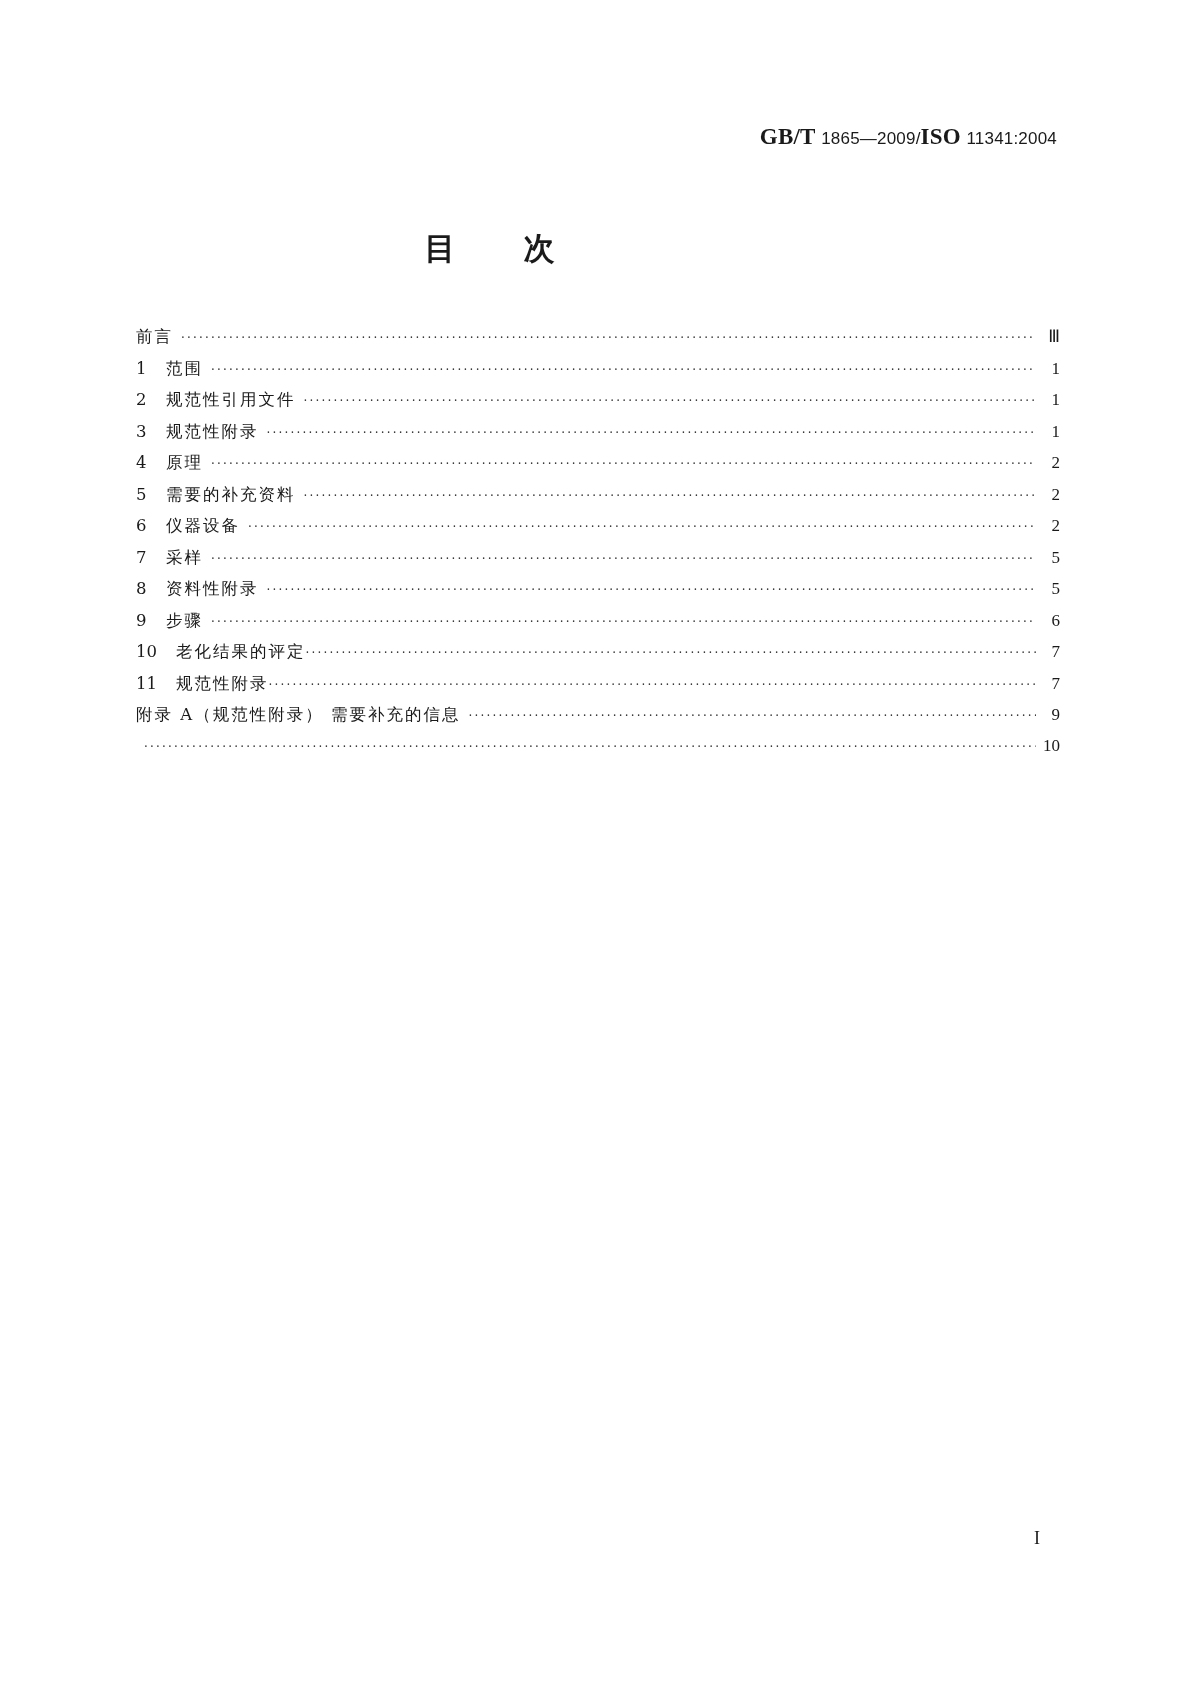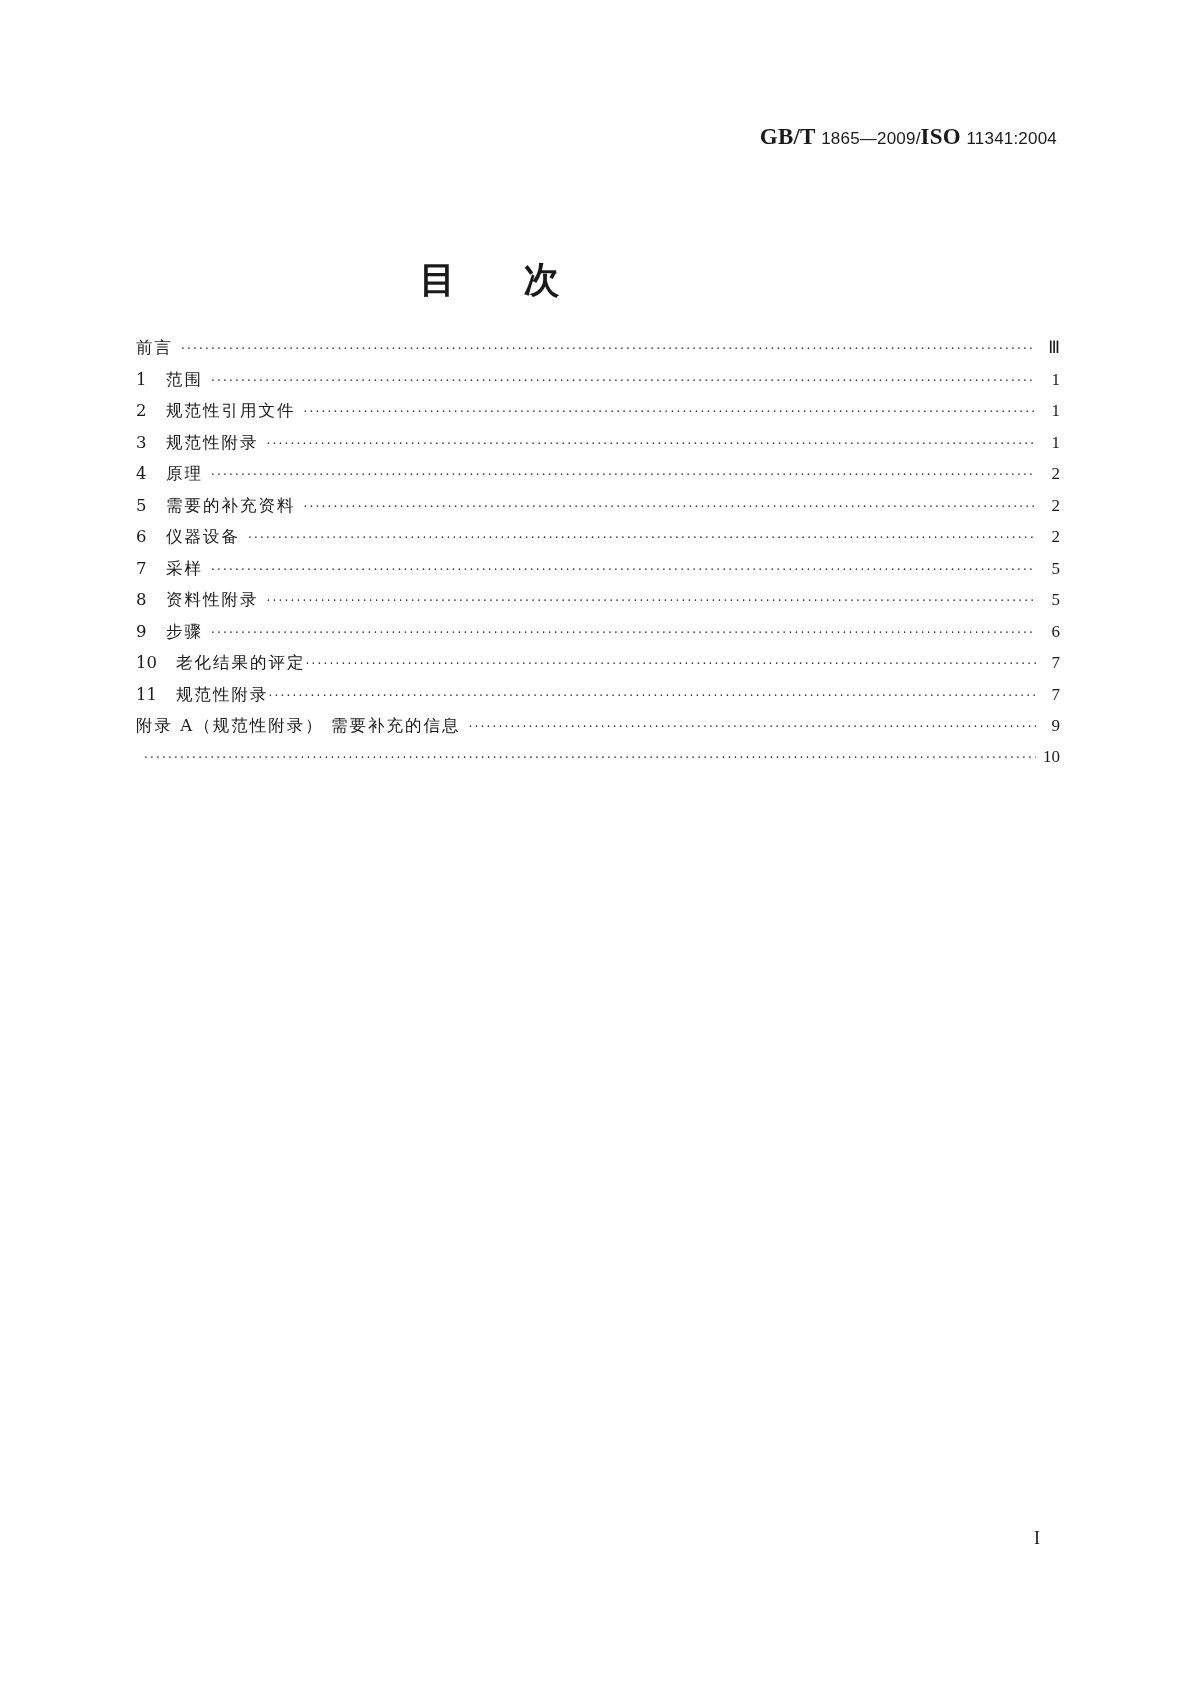--- a/index.html
+++ b/index.html
@@ -2,24 +2,24 @@
 <html><head>
 <meta charset="utf-8">
 <style>
   html, body { margin: 0; padding: 0; background: #ffffff; }
   body { width: 1191px; height: 1684px; position: relative; overflow: hidden;
          font-family: "DejaVu Serif", "Liberation Serif", serif; color: #1a1a1a; }
   .std-header { position: absolute; top: 124px; right: 134px; font-size: 17px; letter-spacing: 0.2px; }
   .std-header .b { font-family: "Liberation Serif", serif; font-weight: bold; font-size: 23px; }
   .std-header .n { font-family: "Liberation Sans", sans-serif; font-size: 17px; margin-top: 47px; }
   .title { position: absolute; top: 228px; left: 0; width: 979px; text-align: center;
-           font-family: "DejaVu Sans", sans-serif; font-size: 36px; font-weight: bold; margin-top: 28px; }
+           font-family: "DejaVu Sans", sans-serif; font-size: 31px; font-weight: bold; }
   .title span { display: inline-block; }
   .title .gap { width: 68px; }
-  .toc { position: absolute; top: 337px; left: 136px; width: 924px; }
+  .toc { position: absolute; top: 326px; left: 136px; width: 924px; }
   .toc-row { display: flex; align-items: baseline; height: 31.5px; font-size: 16.5px; }
   .toc-row .num { display: inline-block; }
   .toc-row .label { white-space: nowrap; letter-spacing: 2px; }
   .toc-row .leader { flex: 1; overflow: hidden; white-space: nowrap; margin: 0 6px 0 8px;
                      color: #333; letter-spacing: 2.2px; font-size: 12px; }
   .toc-row .leader::before { content: "··································································································································································································"; }
   .toc-row .page { min-width: 18px; text-align: right; font-family: "Liberation Serif", serif; font-size: 17px; }
   .page-footer { position: absolute; top: 1528px; left: 1034px; font-family: "Liberation Serif", serif; font-size: 18px; }
 </style>
 </head>

